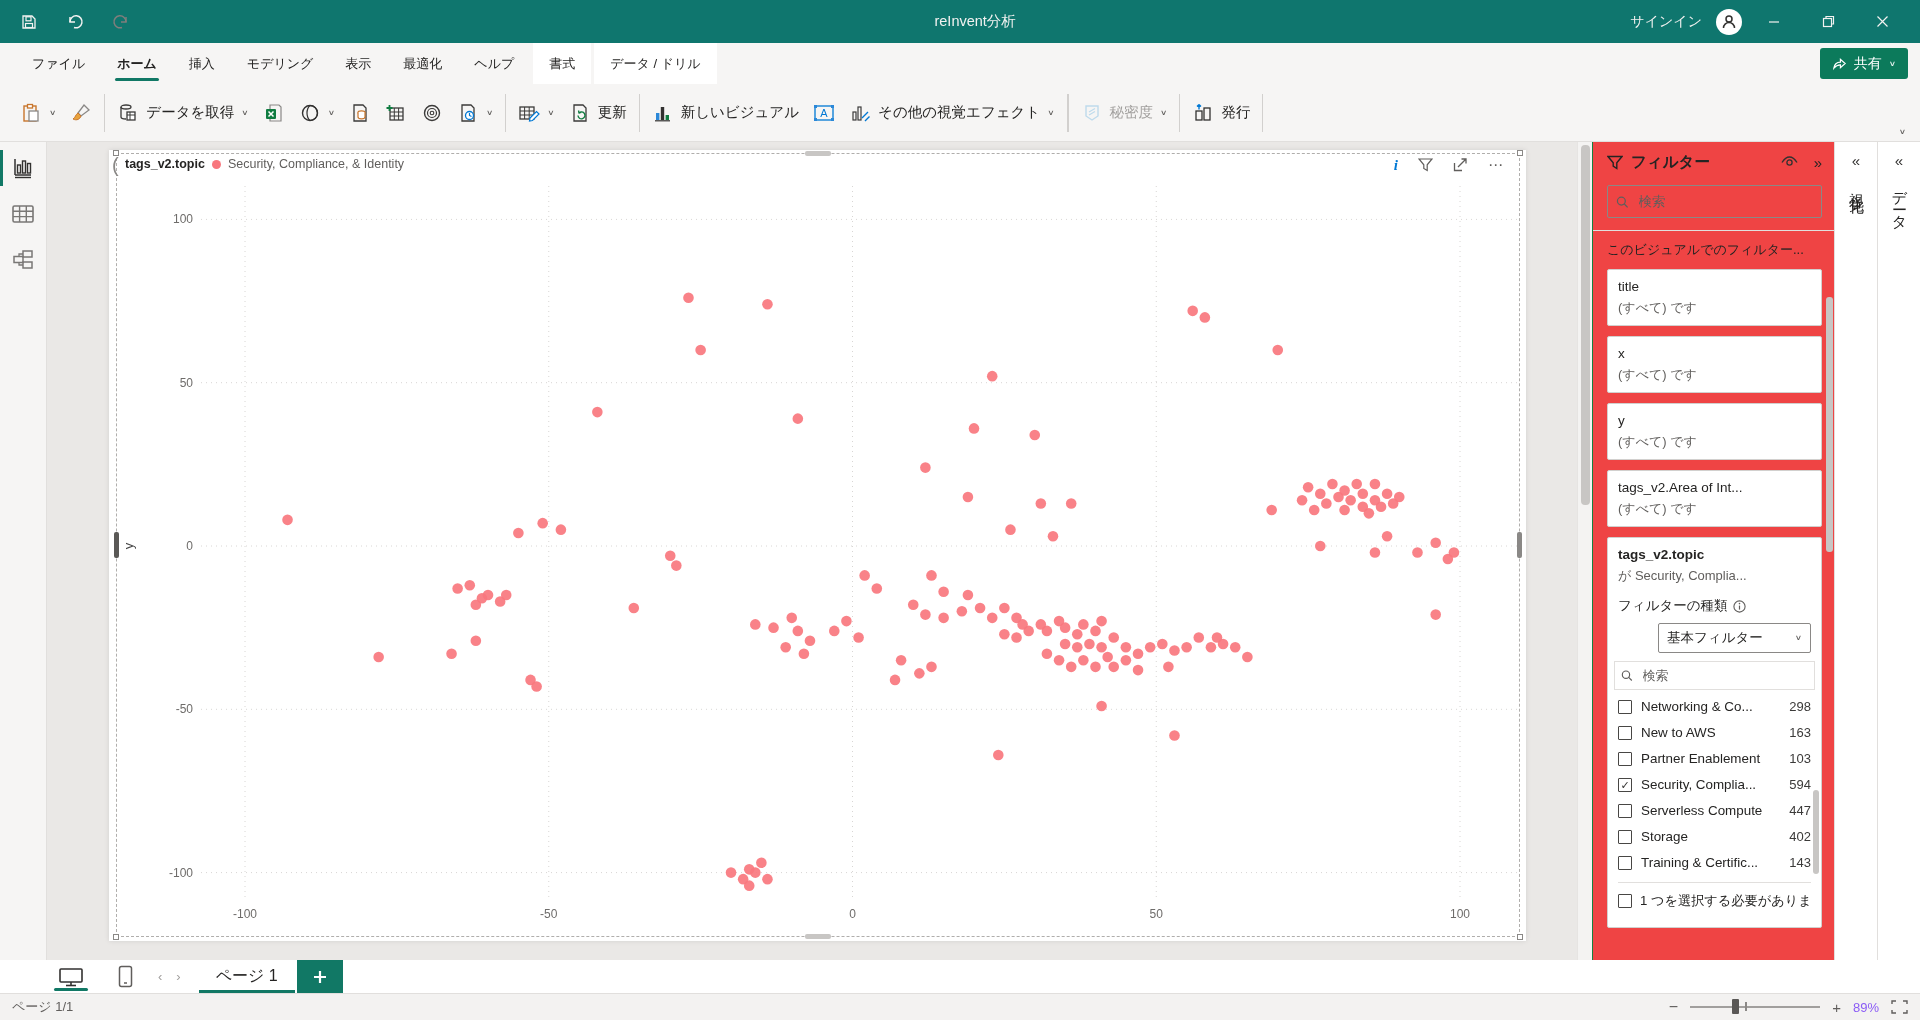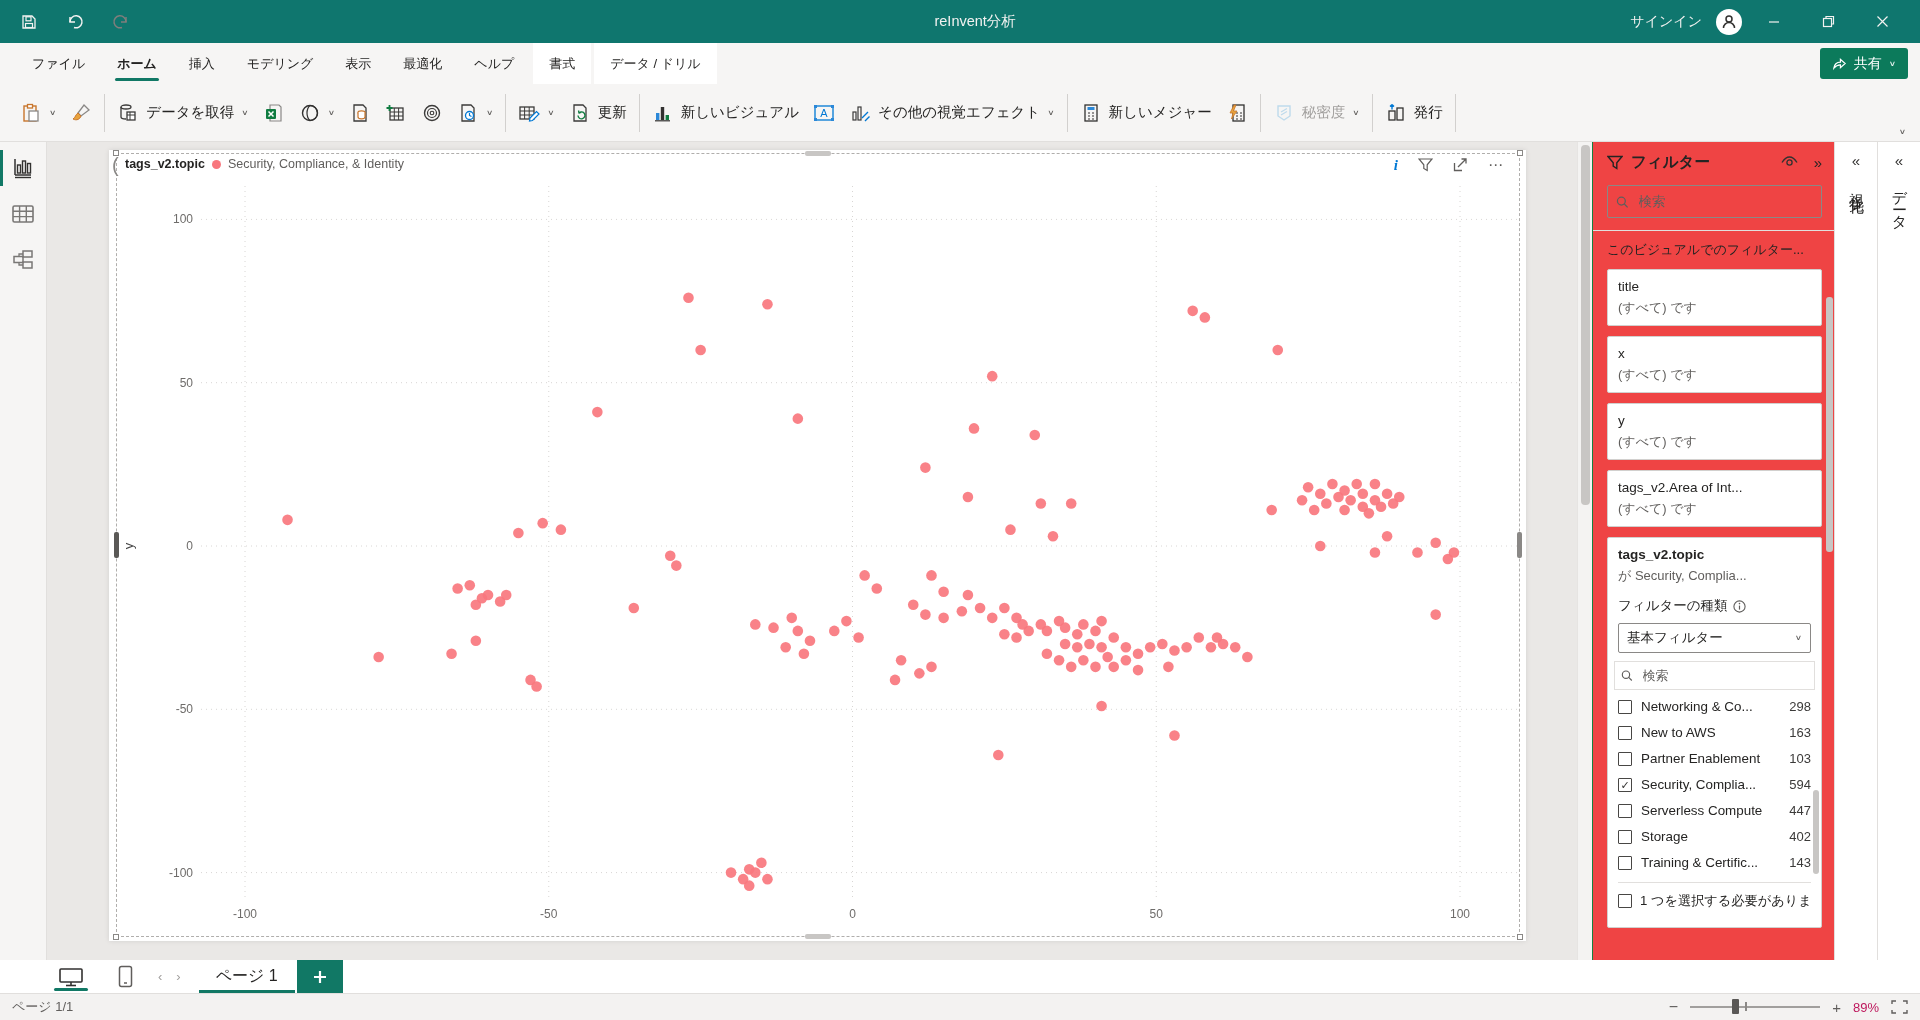--- a/index.html
+++ b/index.html
@@ -73,21 +73,21 @@
   .fp-search input{border:none;outline:none;width:100%;font-size:13.5px;color:#252423;font-family:inherit;background:transparent;}
   .fp-search input::placeholder{color:#605e5c;}
   .fp-hr{border-top:1px solid #e1dfdd;margin:0 -12px 10px -14px;}
   .fp-section{color:#252423;font-size:13px;margin:2px 0 10px 0;white-space:nowrap;overflow:hidden;}
   .fcard{border:1px solid #d2d0ce;border-radius:2px;padding:7px 10px;margin-bottom:10px;line-height:1.55;background:#fff;}
   .fcard .fname{color:#252423;font-size:13.5px;white-space:nowrap;overflow:hidden;}
   .fcard .fcond{color:#605e5c;font-size:13px;white-space:nowrap;overflow:hidden;}
   .fcard.topic .fname{font-weight:700;}
   .ftype-label{display:flex;align-items:center;gap:5px;color:#252423;margin:10px 0 6px 0;font-size:13.5px;}
   .fdrop{height:30px;border:1px solid #8a8886;border-radius:2px;display:flex;align-items:center;justify-content:space-between;
-         padding:1px 8px;font-size:13.5px;margin-bottom:8px;}
+         padding:1px 8px;font-size:13.5px;margin-bottom:8px;margin-left:40px;}
   .fsearch2{display:flex;align-items:center;gap:8px;height:29px;border:1px solid #e1dfdd;padding:0 6px;margin:0 -4px 4px -4px;}
   .fsearch2 input{border:none;outline:none;width:100%;font-size:13px;font-family:inherit;background:transparent;}
   .fsearch2 input::placeholder{color:#605e5c;}
   .flist{position:relative;}
   .frow{display:flex;align-items:center;gap:9px;height:26px;}
   .fbox{width:14px;height:14px;border:1px solid #484644;border-radius:1px;flex:none;display:flex;align-items:center;justify-content:center;font-size:11px;color:#323130;background:#fff;}
   .frow .flabel{flex:1;font-size:13.4px;color:#252423;white-space:nowrap;overflow:hidden;text-overflow:ellipsis;}
   .frow .fcount{font-size:13px;color:#3b3a39;}
   .flist-scroll{position:absolute;right:-8px;bottom:2px;width:6px;height:84px;background:#c8c6c4;border-radius:3px;}
   .ffoot{border-top:1px solid #e1dfdd;margin-top:6px;padding:8px 0 8px 0;display:flex;align-items:center;gap:8px;}
@@ -109,21 +109,21 @@
   .page-tab::after{content:"";position:absolute;left:0;right:0;bottom:0;height:3px;background:#117865;}
   .add-page{width:46px;background:#117865;color:#fff;display:flex;align-items:center;justify-content:center;font-size:20px;margin-left:2px;}
 
   
   .statusbar{position:absolute;bottom:0;left:0;right:0;height:27px;background:#f3f2f1;border-top:1px solid #e1dfdd;
              display:flex;align-items:center;padding:0 12px;font-size:13px;color:#605e5c;}
   .sb-right{margin-left:auto;display:flex;align-items:center;gap:12px;}
   .zoom-track{position:relative;width:130px;height:2px;background:#a19f9d;}
   .zoom-thumb{position:absolute;left:42px;top:-7px;width:7px;height:15px;background:#5a5856;border-radius:1px;}
   .zoom-tick{position:absolute;left:55px;top:-4px;width:2px;height:9px;background:#8a8886;}
-  .zoom-pct{color:#be185d;}
+  .zoom-pct{color:#8b5cf6;}
   svg{display:block;}
 </style>
 </head>
 <body>
 
 <div id="app">
 
   <div class="titlebar">
     <div class="tb-left">
       <span class="tb-ic">
@@ -340,41 +340,20 @@
               <rect x="3" y="9" width="3" height="8" fill="none" stroke="#3b3a39" stroke-width="1.2"></rect>
               <rect x="8" y="4" width="3" height="13" fill="none" stroke="#3b3a39" stroke-width="1.2"></rect>
               <path d="M12 15 L18 9 M15 18 L19.5 13.5" stroke="#0078d4" stroke-width="1.4"></path>
             </svg>
           </span>
         <span>その他の視覚エフェクト</span>
         <span class="chev">∨</span>
       </span>
     </div>
     <div class="tsep"></div>
-    <div class="tgroup">
-      <span class="tbtn">
-        <span class="ticon">
-            <svg width="18" height="20" viewBox="0 0 18 20">
-              <rect x="3" y="2" width="12" height="16" fill="none" stroke="#323130" stroke-width="1.3"></rect>
-              <rect x="5.5" y="4" width="7" height="3" fill="#2b88d8"></rect>
-              <path d="M6 10 H8 M10 10 H12 M6 13 H8 M10 13 H12 M6 16 H8 M10 16 H12" stroke="#323130" stroke-width="1.2"></path>
-            </svg>
-          </span>
-        <span>新しいメジャー</span>
-      </span>
-      <span class="tbtn">
-        <span class="ticon">
-            <svg width="18" height="20" viewBox="0 0 18 20">
-              <rect x="5" y="2" width="11" height="16" fill="none" stroke="#323130" stroke-width="1.3"></rect>
-              <path d="M8 10 H10 M12 10 H14 M8 13 H10 M12 13 H14 M8 16 H10 M12 16 H14" stroke="#323130" stroke-width="1.1"></path>
-              <path d="M6 2 L2 10 H5 L3.5 16 L9 8 H5.5 L8 2 Z" fill="#e8a33d" stroke="#c8762c" stroke-width=".8"></path>
-            </svg>
-          </span>
-      </span>
-    </div>
     <div class="tsep"></div>
     <div class="tgroup">
       <span class="tbtn disabled">
         <span class="ticon">
             <svg width="20" height="20" viewBox="0 0 20 20">
               <path d="M4 3 L16 3 L16 13 L10 17 L4 13 Z" fill="none" stroke="#6cb3e0" stroke-width="1.4"></path>
               <path d="M7 9 L13 5.5 M7 12 L13 8.5" stroke="#6cb3e0" stroke-width="1.2"></path>
             </svg>
           </span>
         <span>秘密度</span>

